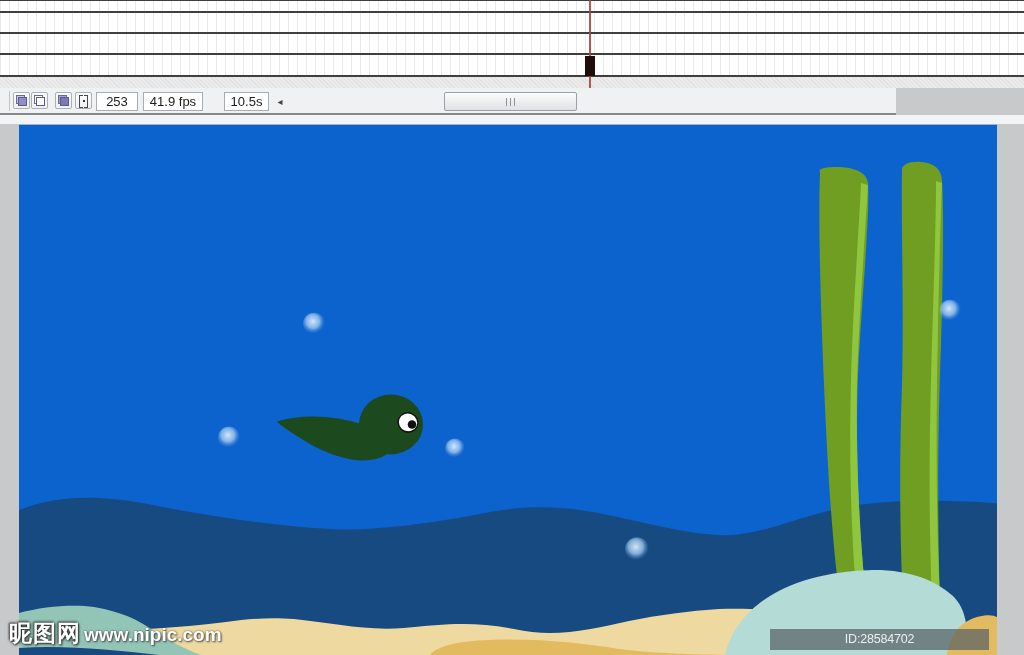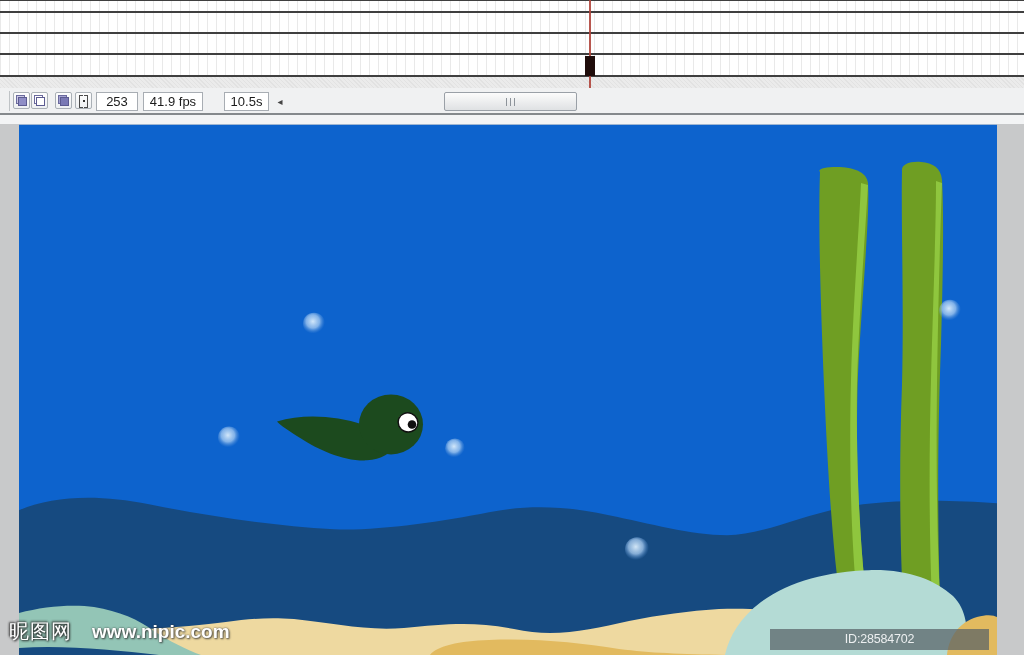--- a/index.html
+++ b/index.html
@@ -13,21 +13,21 @@
     background-image:repeating-linear-gradient(to right,#e9e9e9 0 1px,transparent 1px 9px);}
   .tl-line{position:absolute;left:0;width:1024px;height:2px;background:#3f3f3f;}
   .tl-afterstrip{position:absolute;left:0;top:77px;width:1024px;height:11px;background:#ebebeb;
     background-image:repeating-linear-gradient(45deg,rgba(0,0,0,0.04) 0 1px,transparent 1px 3px);}
   .playhead-line{position:absolute;left:589px;top:0;width:2px;height:88px;
     background:rgba(176,69,60,0.9);z-index:5;}
   .playhead-marker{position:absolute;left:585px;top:56px;width:10px;height:20px;
     background:#200d0b;z-index:6;}
 
   
-  .toolbar{position:absolute;left:0;top:88px;width:1024px;height:27px;
+  .toolbar{position:absolute;left:0;top:88px;width:896px;height:27px;
     background:#f0f1f2;border-bottom:2px solid #85898c;box-sizing:border-box;padding-left:48px;}
   .tb-sep{position:absolute;left:9px;top:3px;width:1px;height:20px;background:#bfc3c6;}
   .icon-btn{position:absolute;top:4px;width:17px;height:17px;border:1px solid #aab0b6;
     border-radius:2px;background:linear-gradient(#fdfdfd,#eef0f2);box-sizing:border-box;padding:0;cursor:pointer;}
   .icon-btn .sq-back{position:absolute;left:2px;top:2px;width:7px;height:7px;
     border:1px solid #6b6a9e;background:#c9c8e4;}
   .icon-btn .sq-front{position:absolute;right:2px;bottom:2px;width:7px;height:7px;
     border:1px solid #5c5b91;background:#8f8ec6;}
   .icon-btn.outlines .sq-back,.icon-btn.outlines .sq-front{background:#fff;}
   .icon-btn.multi .sq-back{background:#a3a2d2;}
@@ -49,23 +49,23 @@
 
   
   .stage-strip{position:absolute;left:0;top:115px;width:1024px;height:9px;background:#f3f4f5;}
   .work-area{position:absolute;left:0;top:124px;width:1024px;height:531px;background:#c8c9ca;}
   .stage{position:absolute;left:19px;top:0;width:978px;height:531px;display:block;
     border-top:1px solid #9fb6d2;box-sizing:border-box;}
 
   
   .watermark{position:absolute;left:9px;top:618px;height:32px;white-space:nowrap;z-index:20;
     color:#fff;}
-  .wm-logo{font-size:20px;font-weight:normal;letter-spacing:1px;
+  .wm-logo{font-size:23px;font-weight:bold;letter-spacing:1px;
     text-shadow:0 0 3px rgba(45,45,45,.95),1px 1px 2px rgba(30,30,30,.85),-1px -1px 2px rgba(30,30,30,.7);}
-  .wm-url{font-size:19px;font-weight:bold;margin-left:20px;
+  .wm-url{font-size:19px;font-weight:bold;margin-left:3px;
     text-shadow:0 0 2px rgba(55,55,55,.85),1px 1px 2px rgba(40,40,40,.75);}
   .id-bar{position:absolute;left:789px;top:629px;width:219px;height:21px;z-index:20;
     background:rgba(88,97,102,0.72);color:#eceff0;font-size:12.5px;letter-spacing:-0.2px;
     text-align:center;line-height:21px;overflow:hidden;}
 </style>
 </head>
 <body>
 
 <div id="app">
 

